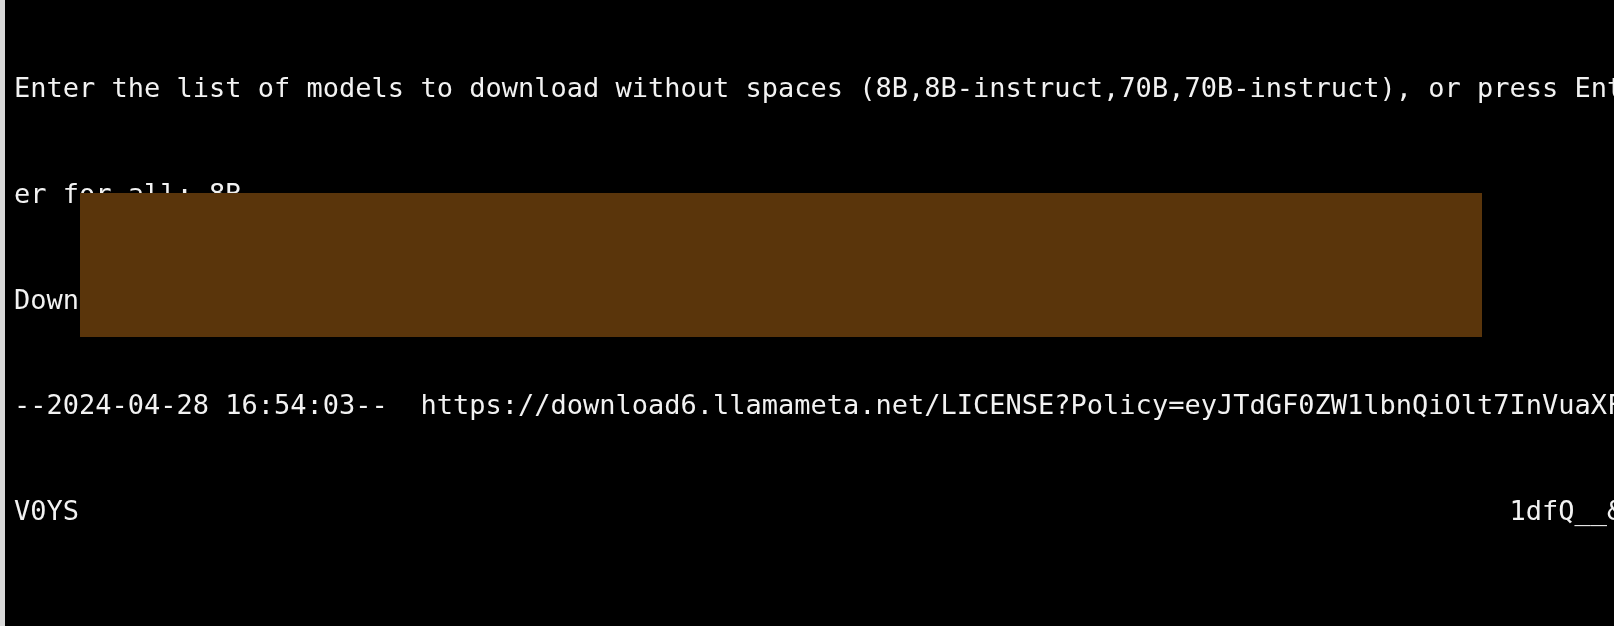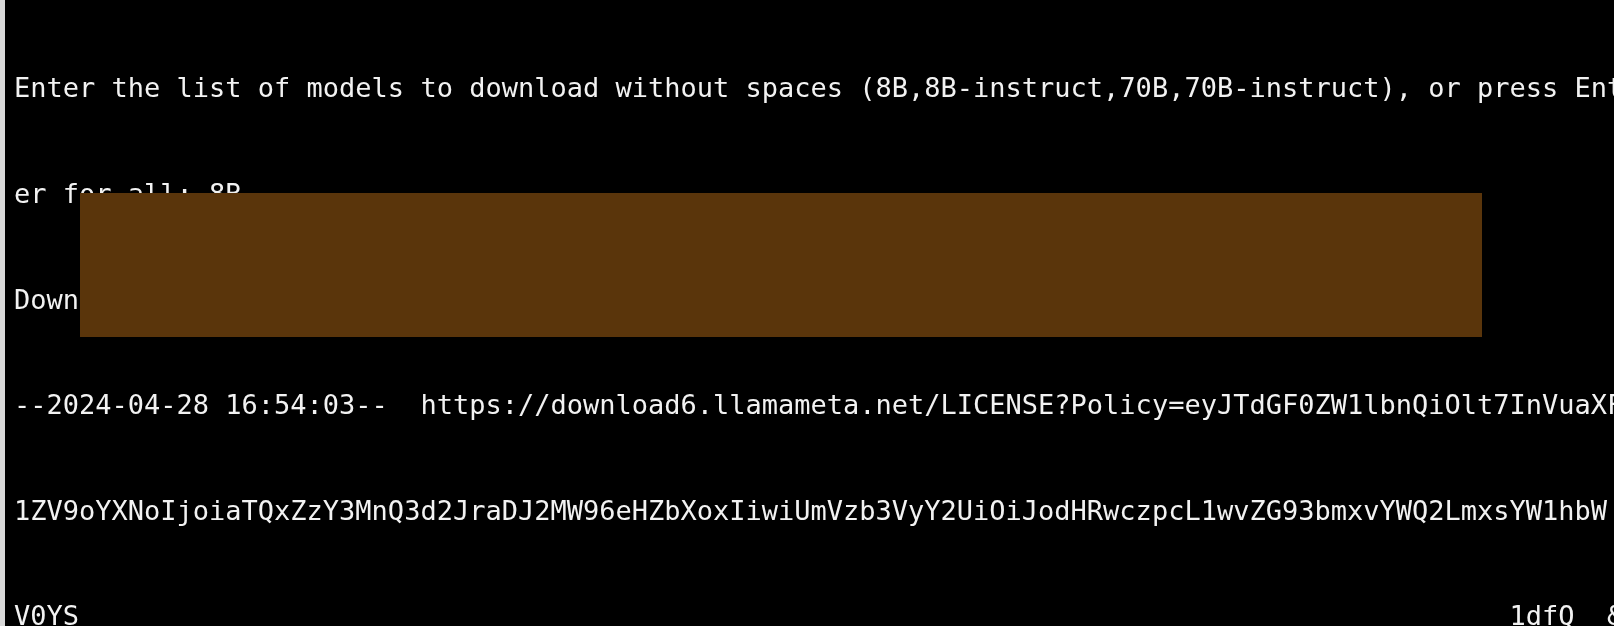--- a/index.html
+++ b/index.html
@@ -67,21 +67,20 @@
 
 <div id="terminal" style="background: rgb(0, 0, 0);">
 
   <div id="left-edge-strip"></div>
 
   <div id="terminal-output" style="color: rgb(242, 242, 242);">
     <div class="line">Enter the list of models to download without spaces (8B,8B-instruct,70B,70B-instruct), or press Ent</div>
     <div class="line">er for all: 8B</div>
     <div class="line">Downloading LICENSE and Acceptable Usage Policy</div>
     <div class="line">--2024-04-28 16:54:03--  https://download6.llamameta.net/LICENSE?Policy=eyJTdGF0ZW1lbnQiOlt7InVuaXF</div>
-    <div class="line">1ZV9oYXNoIjoiaTQxZzY3MnQ3d2JraDJ2MW96eHZbXoxIiwiUmVzb3VyY2UiOiJodHRwczpcL1wvZG93bmxvYWQ2LmxsYW1hbW</div>
     <div class="line">V0YS                                                                                        1dfQ__&amp;</div>
     
     
     
     
     
     
     
     
     

